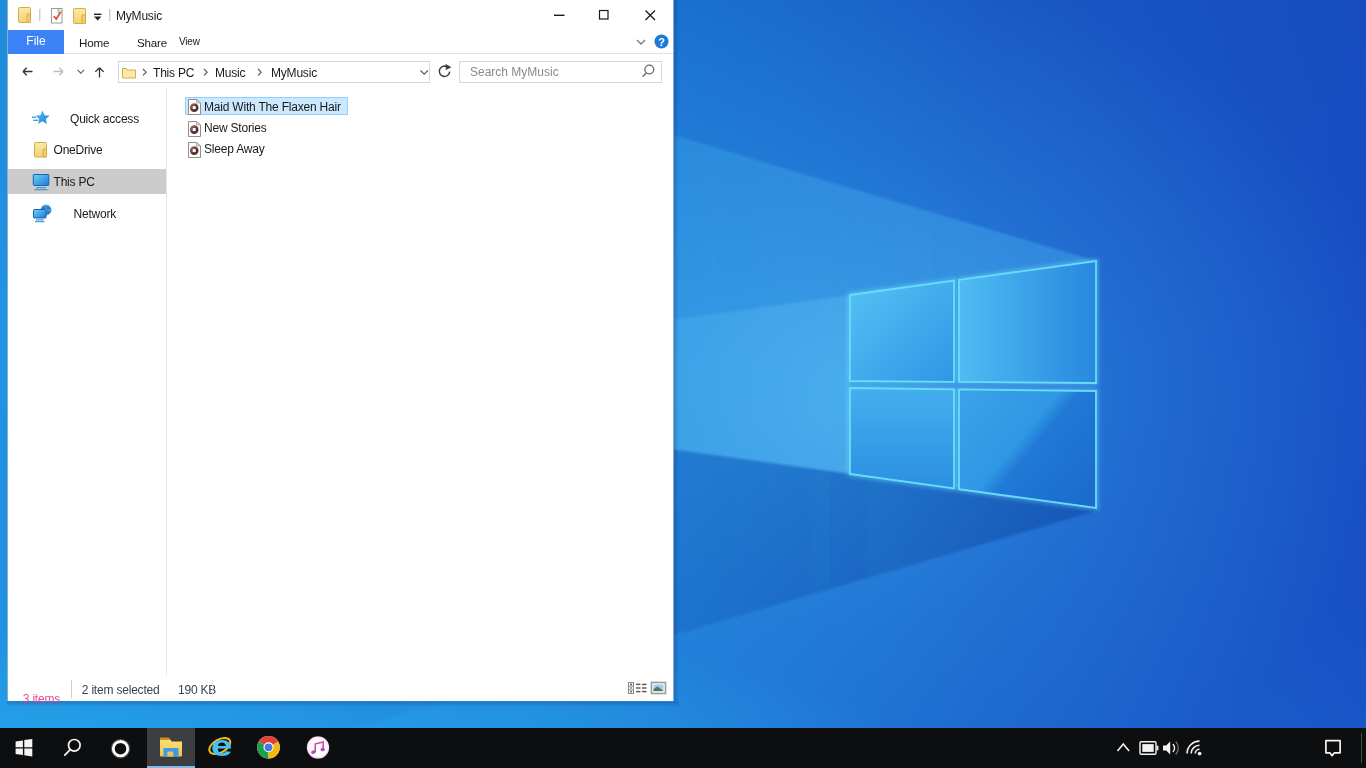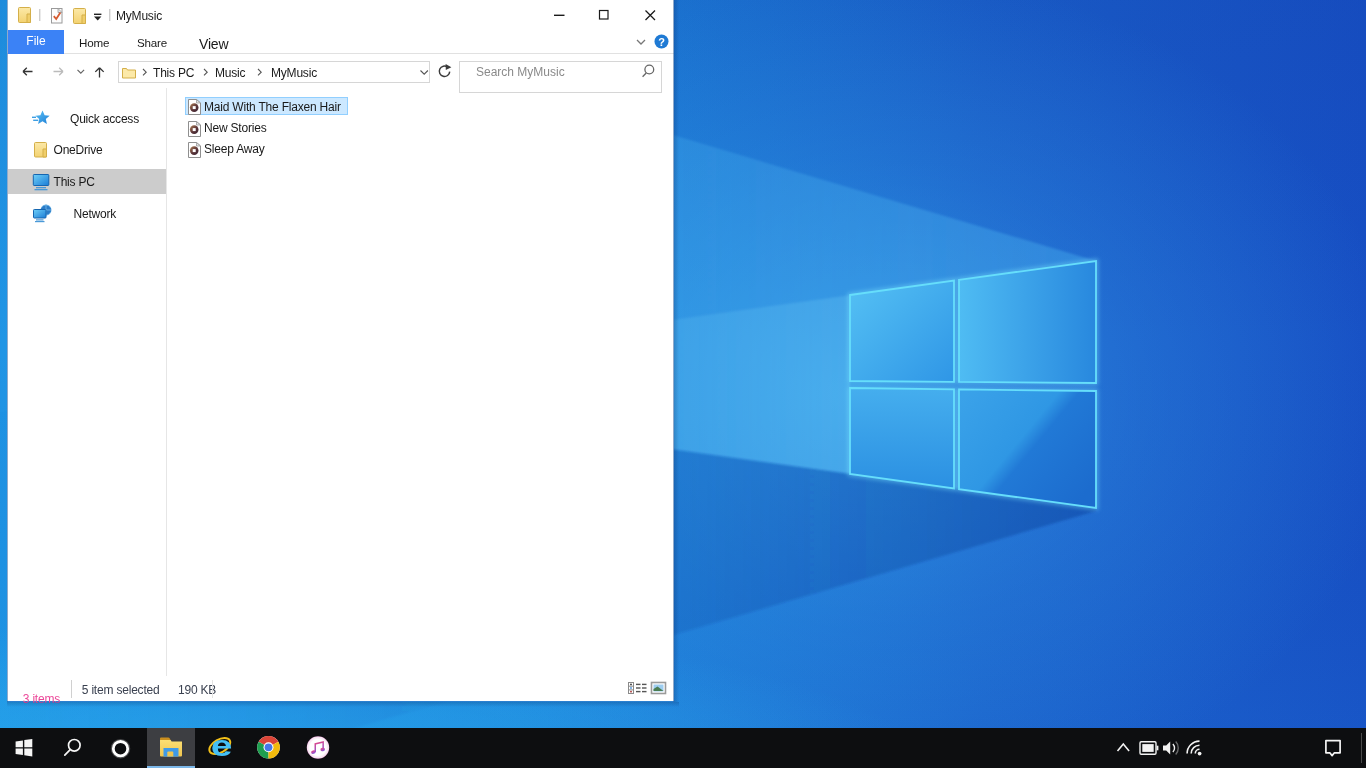--- a/index.html
+++ b/index.html
@@ -121,21 +121,21 @@
   <svg class="abs" style="left:538px;top:0" width="129" height="30" viewBox="0 0 129 30">
     <rect x="9" y="14.6" width="10.5" height="1.4" fill="#1a1a1a"></rect>
     <rect x="54.5" y="10.5" width="8.5" height="8.5" fill="none" stroke="#1a1a1a" stroke-width="1.2"></rect>
     <path d="M100.5,10.5 l9.5,9.5 M110,10.5 l-9.5,9.5" stroke="#1a1a1a" stroke-width="1.3"></path>
   </svg>
 
   <div class="abs" style="left:0;top:30px;width:667px;height:24px;border-bottom:1px solid #e1e1e1;background:#fff;"></div>
   <div class="abs" style="left:1px;top:30px;width:56px;height:24px;background:#3b82f6;color:#fff;font-size:12px;text-align:center;line-height:23px;">File</div>
   <div class="abs t12" style="left:72px;top:36px;font-size:11.6px;">Home</div>
   <div class="abs t12" style="left:130px;top:36px;font-size:11.6px;">Share</div>
-  <div class="abs t12" style="left:192px;top:36px;font-size:14px;">View</div>
+  <div class="abs t12" style="left:172px;top:36px;font-size:10px;">View</div>
   <svg class="abs" style="left:625px;top:32px" width="42" height="20" viewBox="0 0 42 20">
     <path d="M5,8 l4,4 4,-4" fill="none" stroke="#777" stroke-width="1.3"></path>
     <circle cx="29.5" cy="9.5" r="7" fill="#1F7AD4"></circle>
     <text x="29.5" y="13.6" font-size="11" font-weight="bold" fill="#fff" text-anchor="middle" font-family="Liberation Sans">?</text>
   </svg>
 
   <svg class="abs" style="left:0;top:54px" width="110" height="34" viewBox="0 0 110 34">
     <path d="M25.5,17.5 h-9.5 m0,0 l3.8,-3.8 m-3.8,3.8 l3.8,3.8" fill="none" stroke="#333" stroke-width="1.3"></path>
     <path d="M46.5,17.5 h9.5 m0,0 l-3.8,-3.8 m3.8,3.8 l-3.8,3.8" fill="none" stroke="#bbb" stroke-width="1.3"></path>
     <path d="M70.5,15.8 l3.3,3.3 3.3,-3.3" fill="none" stroke="#666" stroke-width="1.2"></path>
@@ -151,21 +151,21 @@
   <svg class="abs" style="left:130px;top:61px" width="300" height="22" viewBox="0 0 300 22">
     <path d="M6,8 l3.2,3.2 -3.2,3.2" fill="none" stroke="#555" stroke-width="1.1"></path>
     <path d="M67,8 l3.2,3.2 -3.2,3.2" fill="none" stroke="#555" stroke-width="1.1"></path>
     <path d="M121,8 l3.2,3.2 -3.2,3.2" fill="none" stroke="#555" stroke-width="1.1"></path>
     <path d="M283.5,9.5 l3.7,3.7 3.7,-3.7" fill="none" stroke="#555" stroke-width="1.1"></path>
   </svg>
   <svg class="abs" style="left:424px;top:61px" width="24" height="22" viewBox="0 0 24 22">
     <path d="M16.6,6.1 A5.2,5.2 0 1 0 18.7,10.6" fill="none" stroke="#3b3b3b" stroke-width="1.5"></path>
     <path d="M14.6,2.9 l5.8,3.4 -5.6,2.8 z" fill="#3b3b3b"></path>
   </svg>
-  <div class="abs" style="left:452px;top:61px;width:203px;height:32px;border:1px solid #d6d6d6;background:#fff;font-size:12px;color:#8a8a8a;line-height:20px;padding-left:16px;">Search MyMusic</div>
+  <div class="abs" style="left:452px;top:61px;width:203px;height:22px;border:1px solid #d6d6d6;background:#fff;font-size:12px;color:#8a8a8a;line-height:20px;padding-left:10px;">Search MyMusic</div>
   <svg class="abs" style="left:630px;top:61px" width="25" height="22" viewBox="0 0 25 22">
     <circle cx="12.3" cy="8.5" r="4.4" fill="none" stroke="#666" stroke-width="1.3"></circle>
     <path d="M9.2,12 l-3.6,3.8" stroke="#666" stroke-width="1.3"></path>
   </svg>
 
   <div class="abs" style="left:159px;top:88px;width:1px;height:588px;background:#e6e6e6;"></div>
   <div class="abs" style="left:1px;top:169px;width:158px;height:25px;background:#cccccc;"></div>
   <svg class="abs" style="left:24px;top:108px" width="20" height="20" viewBox="0 0 20 20">
     <defs>
         <linearGradient id="starg" x1="0" y1="0" x2="1" y2="1">
@@ -235,21 +235,21 @@
   <svg class="abs" style="left:181px;top:141.5px" width="13" height="16" viewBox="0 0 13 16">
     <path d="M0.5,0.5 h8 l4,3.5 v11.5 h-12 z" fill="#fff" stroke="#8f8f8f" stroke-width="1"></path>
     <path d="M8.5,0.5 l4,3.5 h-4 z" fill="#e4e4e4" stroke="#8f8f8f" stroke-width="0.7"></path>
     <circle cx="6.2" cy="8.6" r="4.3" fill="url(#disc)"></circle>
     <rect x="4.7" y="7.1" width="3" height="3" fill="#fff"></rect>
   </svg>
   <div class="abs t12" style="left:197px;top:142px;">Sleep Away</div>
 
   <div class="abs t12" style="left:15.8px;top:683px;color:#ec4899;margin-top:9px;">3 items</div>
   <div class="abs" style="left:63.8px;top:680px;width:1px;height:18px;background:#d0d0d0;"></div>
-  <div class="abs t12" style="left:74.8px;top:683px;color:#3a4150;">5 item selected</div>
+  <div class="abs t12" style="left:74.8px;top:683px;color:#3a4150;">2 item selected</div>
   <div class="abs t12" style="left:171px;top:683px;color:#3a4150;">190 KB</div>
   <div class="abs" style="left:205px;top:680px;width:1px;height:18px;background:#e3e3e3;"></div>
   <svg class="abs" style="left:619px;top:680px" width="48" height="18" viewBox="0 0 48 18">
     <g stroke="#8a8a8a" fill="none" stroke-width="1">
       <rect x="2.5" y="2.5" width="5" height="11"></rect>
       <line x1="2.5" y1="6.2" x2="7.5" y2="6.2"></line>
         <line x1="2.5" y1="9.9" x2="7.5" y2="9.9"></line>
     </g>
     <circle cx="5" cy="4.4" r="0.9" fill="#333"></circle>
       <circle cx="5" cy="8" r="0.9" fill="#4a90d9"></circle>

